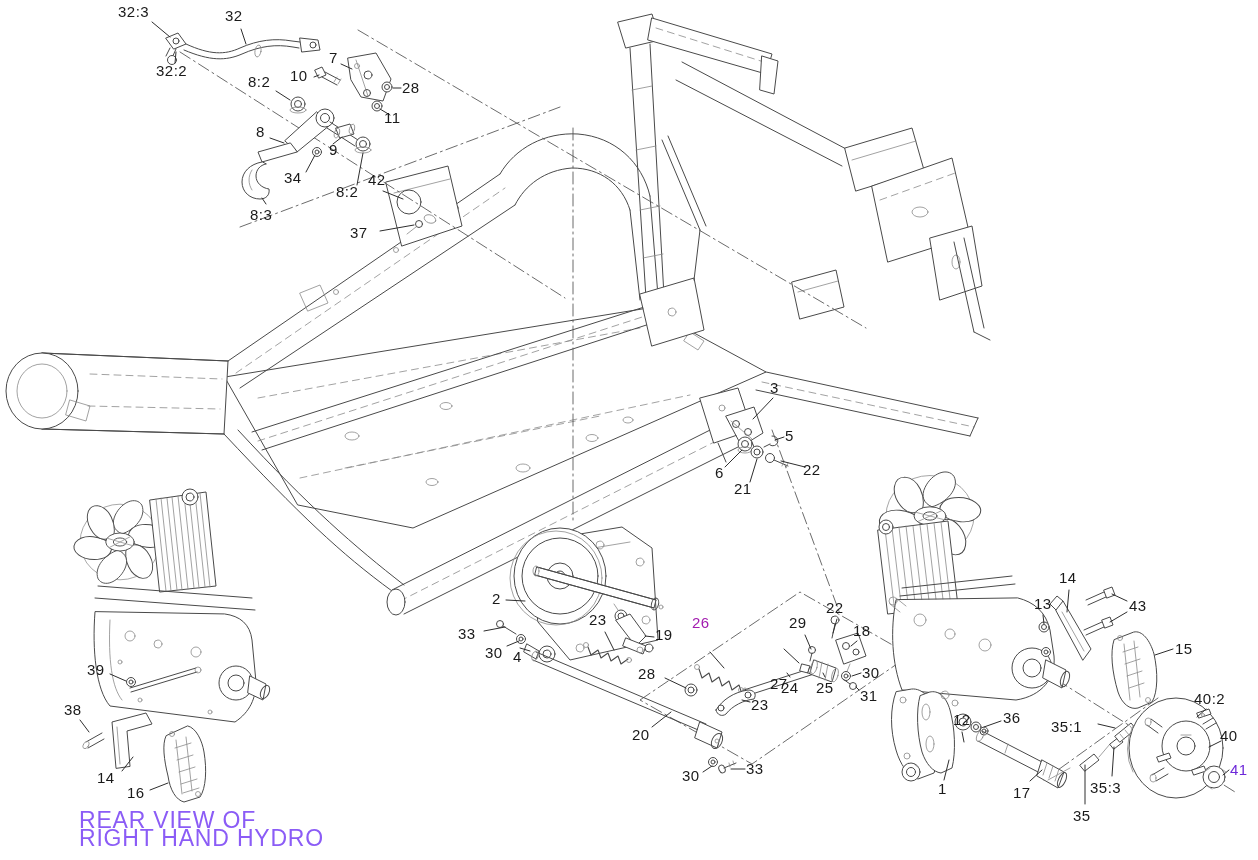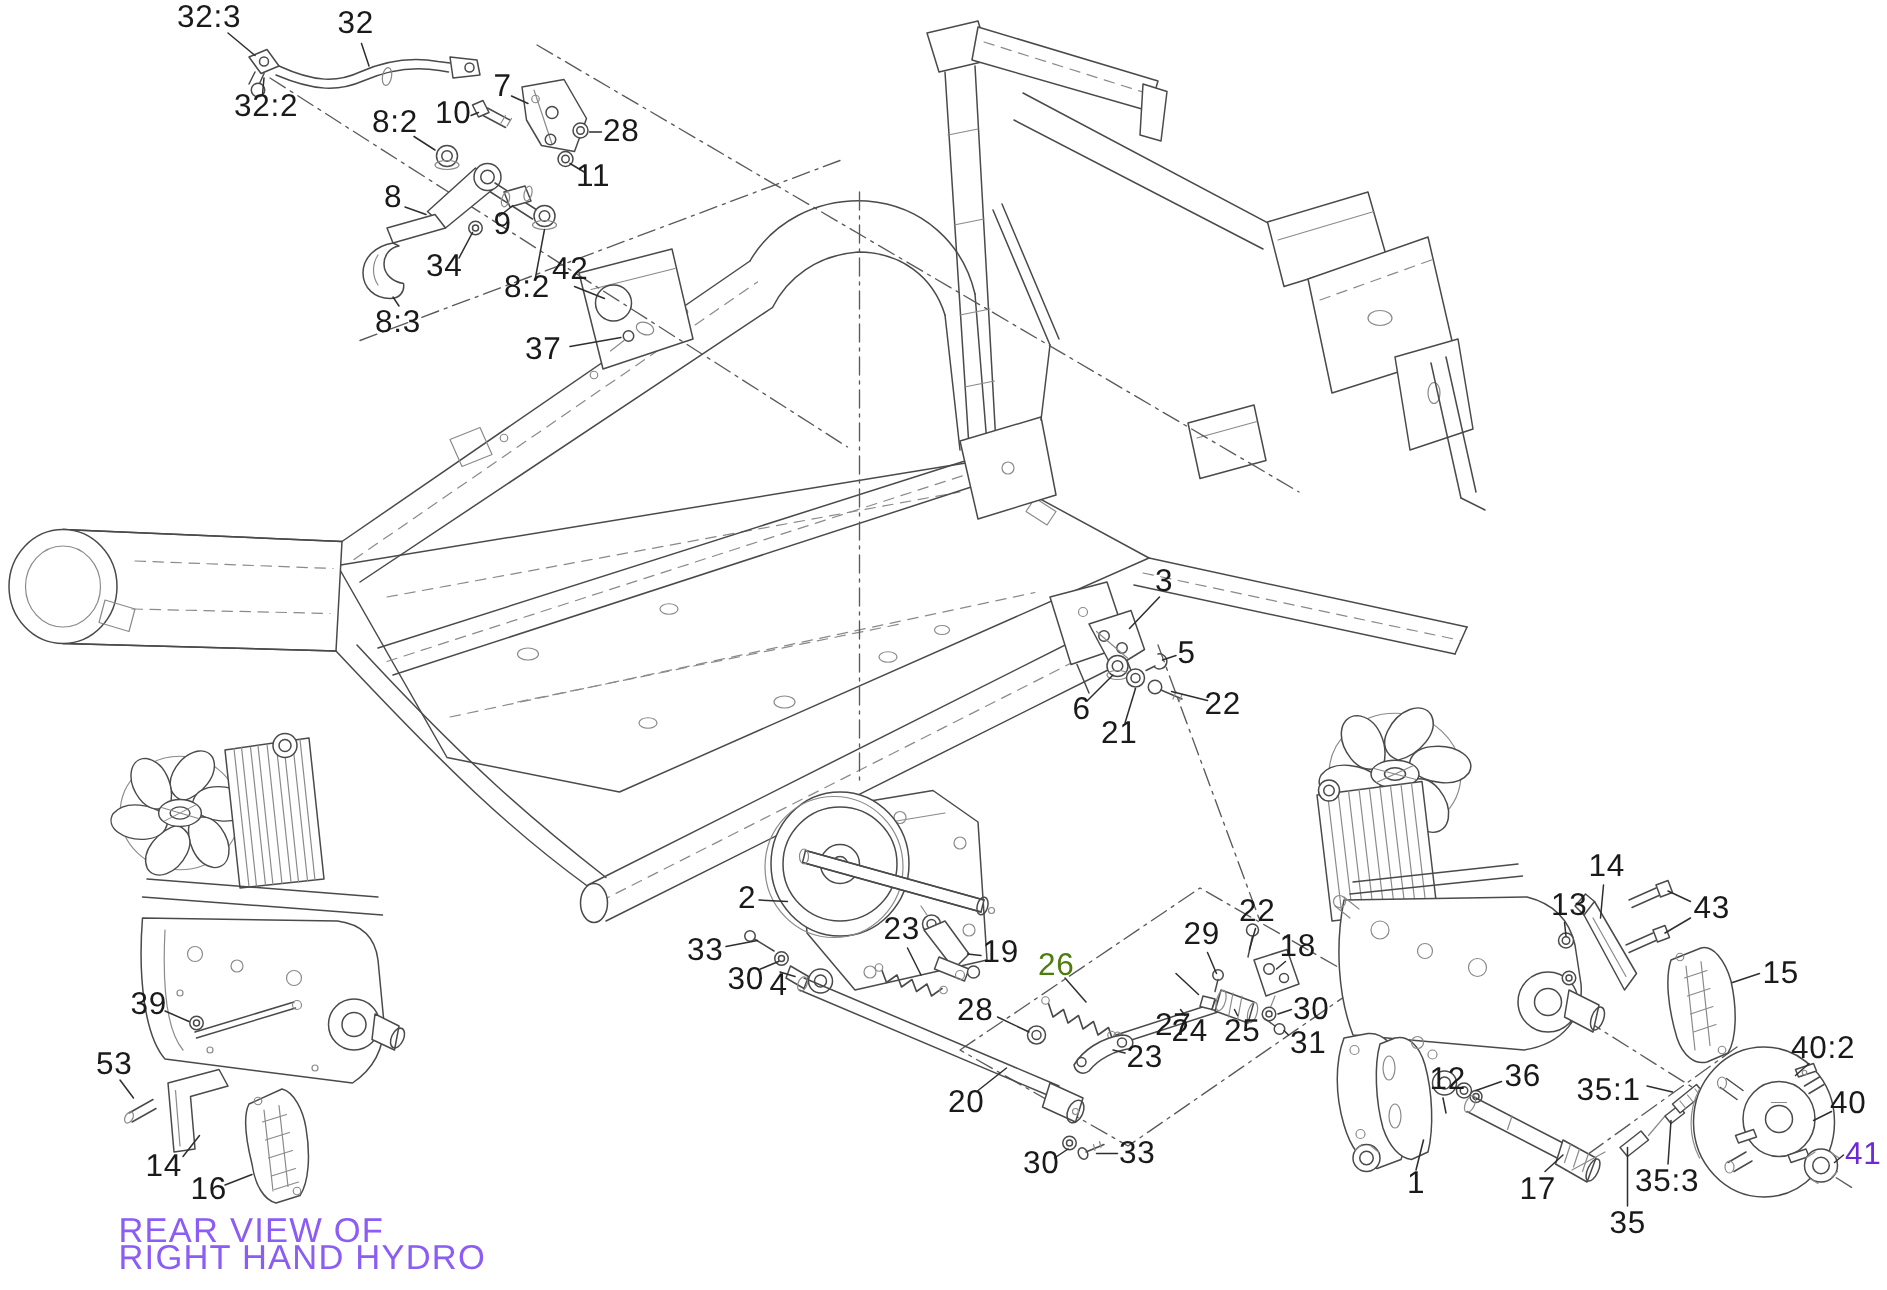--- a/index.html
+++ b/index.html
@@ -2,21 +2,21 @@
 <html><head>
 <meta charset="utf-8">
 <style>
   html,body{margin:0;padding:0;background:#fff;}
   .stage{
     position:relative;width:1258px;height:860px;background:#fff;overflow:hidden;
     font-family:"Liberation Sans", sans-serif;
   }
   .stage svg{position:absolute;left:0;top:0;}
   .callout{
-    position:absolute;font-size:21px;line-height:21px;color:#1a1a1a;
+    position:absolute;font-size:15px;line-height:21px;color:#1a1a1a;
     letter-spacing:0.5px;white-space:nowrap;
   }
   .caption{
     position:absolute;left:79px;top:812px;font-size:23px;line-height:17.5px;
     color:#8b5cf6;letter-spacing:0.8px;white-space:nowrap;
   }
   .ln{stroke:#4a4a4a;fill:none;}
   .lnf{stroke:#4a4a4a;fill:#ffffff;}
   .lt{stroke:#8a8a8a;fill:none;stroke-width:0.8;}
   .dsh{stroke-dasharray:7 5;}
@@ -518,21 +518,21 @@
       <div class="callout" style="left: 785px; top: 425px; color: rgb(26, 26, 26);">5</div>
       <div class="callout" style="left: 715px; top: 462px; color: rgb(26, 26, 26);">6</div>
       <div class="callout" style="left: 803px; top: 459px; color: rgb(26, 26, 26);">22</div>
       <div class="callout" style="left: 734px; top: 478px; color: rgb(26, 26, 26);">21</div>
       <div class="callout" style="left: 492px; top: 588px; color: rgb(26, 26, 26);">2</div>
       <div class="callout" style="left: 458px; top: 623px; color: rgb(26, 26, 26);">33</div>
       <div class="callout" style="left: 485px; top: 642px; color: rgb(26, 26, 26);">30</div>
       <div class="callout" style="left: 513px; top: 646px; color: rgb(26, 26, 26);">4</div>
       <div class="callout" style="left: 589px; top: 609px; color: rgb(26, 26, 26);">23</div>
       <div class="callout" style="left: 655px; top: 624px; color: rgb(26, 26, 26);">19</div>
-      <div class="callout" style="left: 692px; top: 633px; color: #4d7c0f; text-align: right;">26</div>
+      <div class="callout" style="left: 692px; top: 612px; color: #a21caf; text-align: right;">26</div>
       <div class="callout" style="left: 789px; top: 612px; color: rgb(26, 26, 26);">29</div>
       <div class="callout" style="left: 826px; top: 597px; color: rgb(26, 26, 26);">22</div>
       <div class="callout" style="left: 853px; top: 620px; color: rgb(26, 26, 26);">18</div>
       <div class="callout" style="left: 770px; top: 636px; color: rgb(26, 26, 26); margin-top: 37px;">27</div>
       <div class="callout" style="left: 781px; top: 677px; color: rgb(26, 26, 26);">24</div>
       <div class="callout" style="left: 816px; top: 677px; color: rgb(26, 26, 26);">25</div>
       <div class="callout" style="left: 862px; top: 662px; color: rgb(26, 26, 26);">30</div>
       <div class="callout" style="left: 860px; top: 685px; color: rgb(26, 26, 26);">31</div>
       <div class="callout" style="left: 638px; top: 663px; color: rgb(26, 26, 26);">28</div>
       <div class="callout" style="left: 751px; top: 694px; color: rgb(26, 26, 26);">23</div>
@@ -547,21 +547,21 @@
       <div class="callout" style="left: 953px; top: 709px; color: rgb(26, 26, 26);">12</div>
       <div class="callout" style="left: 938px; top: 778px; color: rgb(26, 26, 26);">1</div>
       <div class="callout" style="left: 1013px; top: 782px; color: rgb(26, 26, 26);">17</div>
       <div class="callout" style="left: 1051px; top: 716px; color: rgb(26, 26, 26); text-align: right;">35:1</div>
       <div class="callout" style="left: 1090px; top: 777px; color: rgb(26, 26, 26);">35:3</div>
       <div class="callout" style="left: 1073px; top: 805px; color: rgb(26, 26, 26);">35</div>
       <div class="callout" style="left: 1194px; top: 688px; color: rgb(26, 26, 26);">40:2</div>
       <div class="callout" style="left: 1220px; top: 725px; color: rgb(26, 26, 26);">40</div>
       <div class="callout" style="left: 1230px; top: 759px; color: #6d28d9;">41</div>
       <div class="callout" style="left: 87px; top: 659px; color: rgb(26, 26, 26);">39</div>
-      <div class="callout" style="left: 64px; top: 699px; color: rgb(26, 26, 26);">53</div>
+      <div class="callout" style="left: 64px; top: 699px; color: rgb(26, 26, 26);">38</div>
       <div class="callout" style="left: 97px; top: 767px; color: rgb(26, 26, 26);">14</div>
       <div class="callout" style="left: 127px; top: 782px; color: rgb(26, 26, 26);">16</div>
     </div>
 
 <div class="caption">
   <div>REAR VIEW OF</div>
   <div>RIGHT HAND HYDRO</div>
 </div>
 
 </div>

